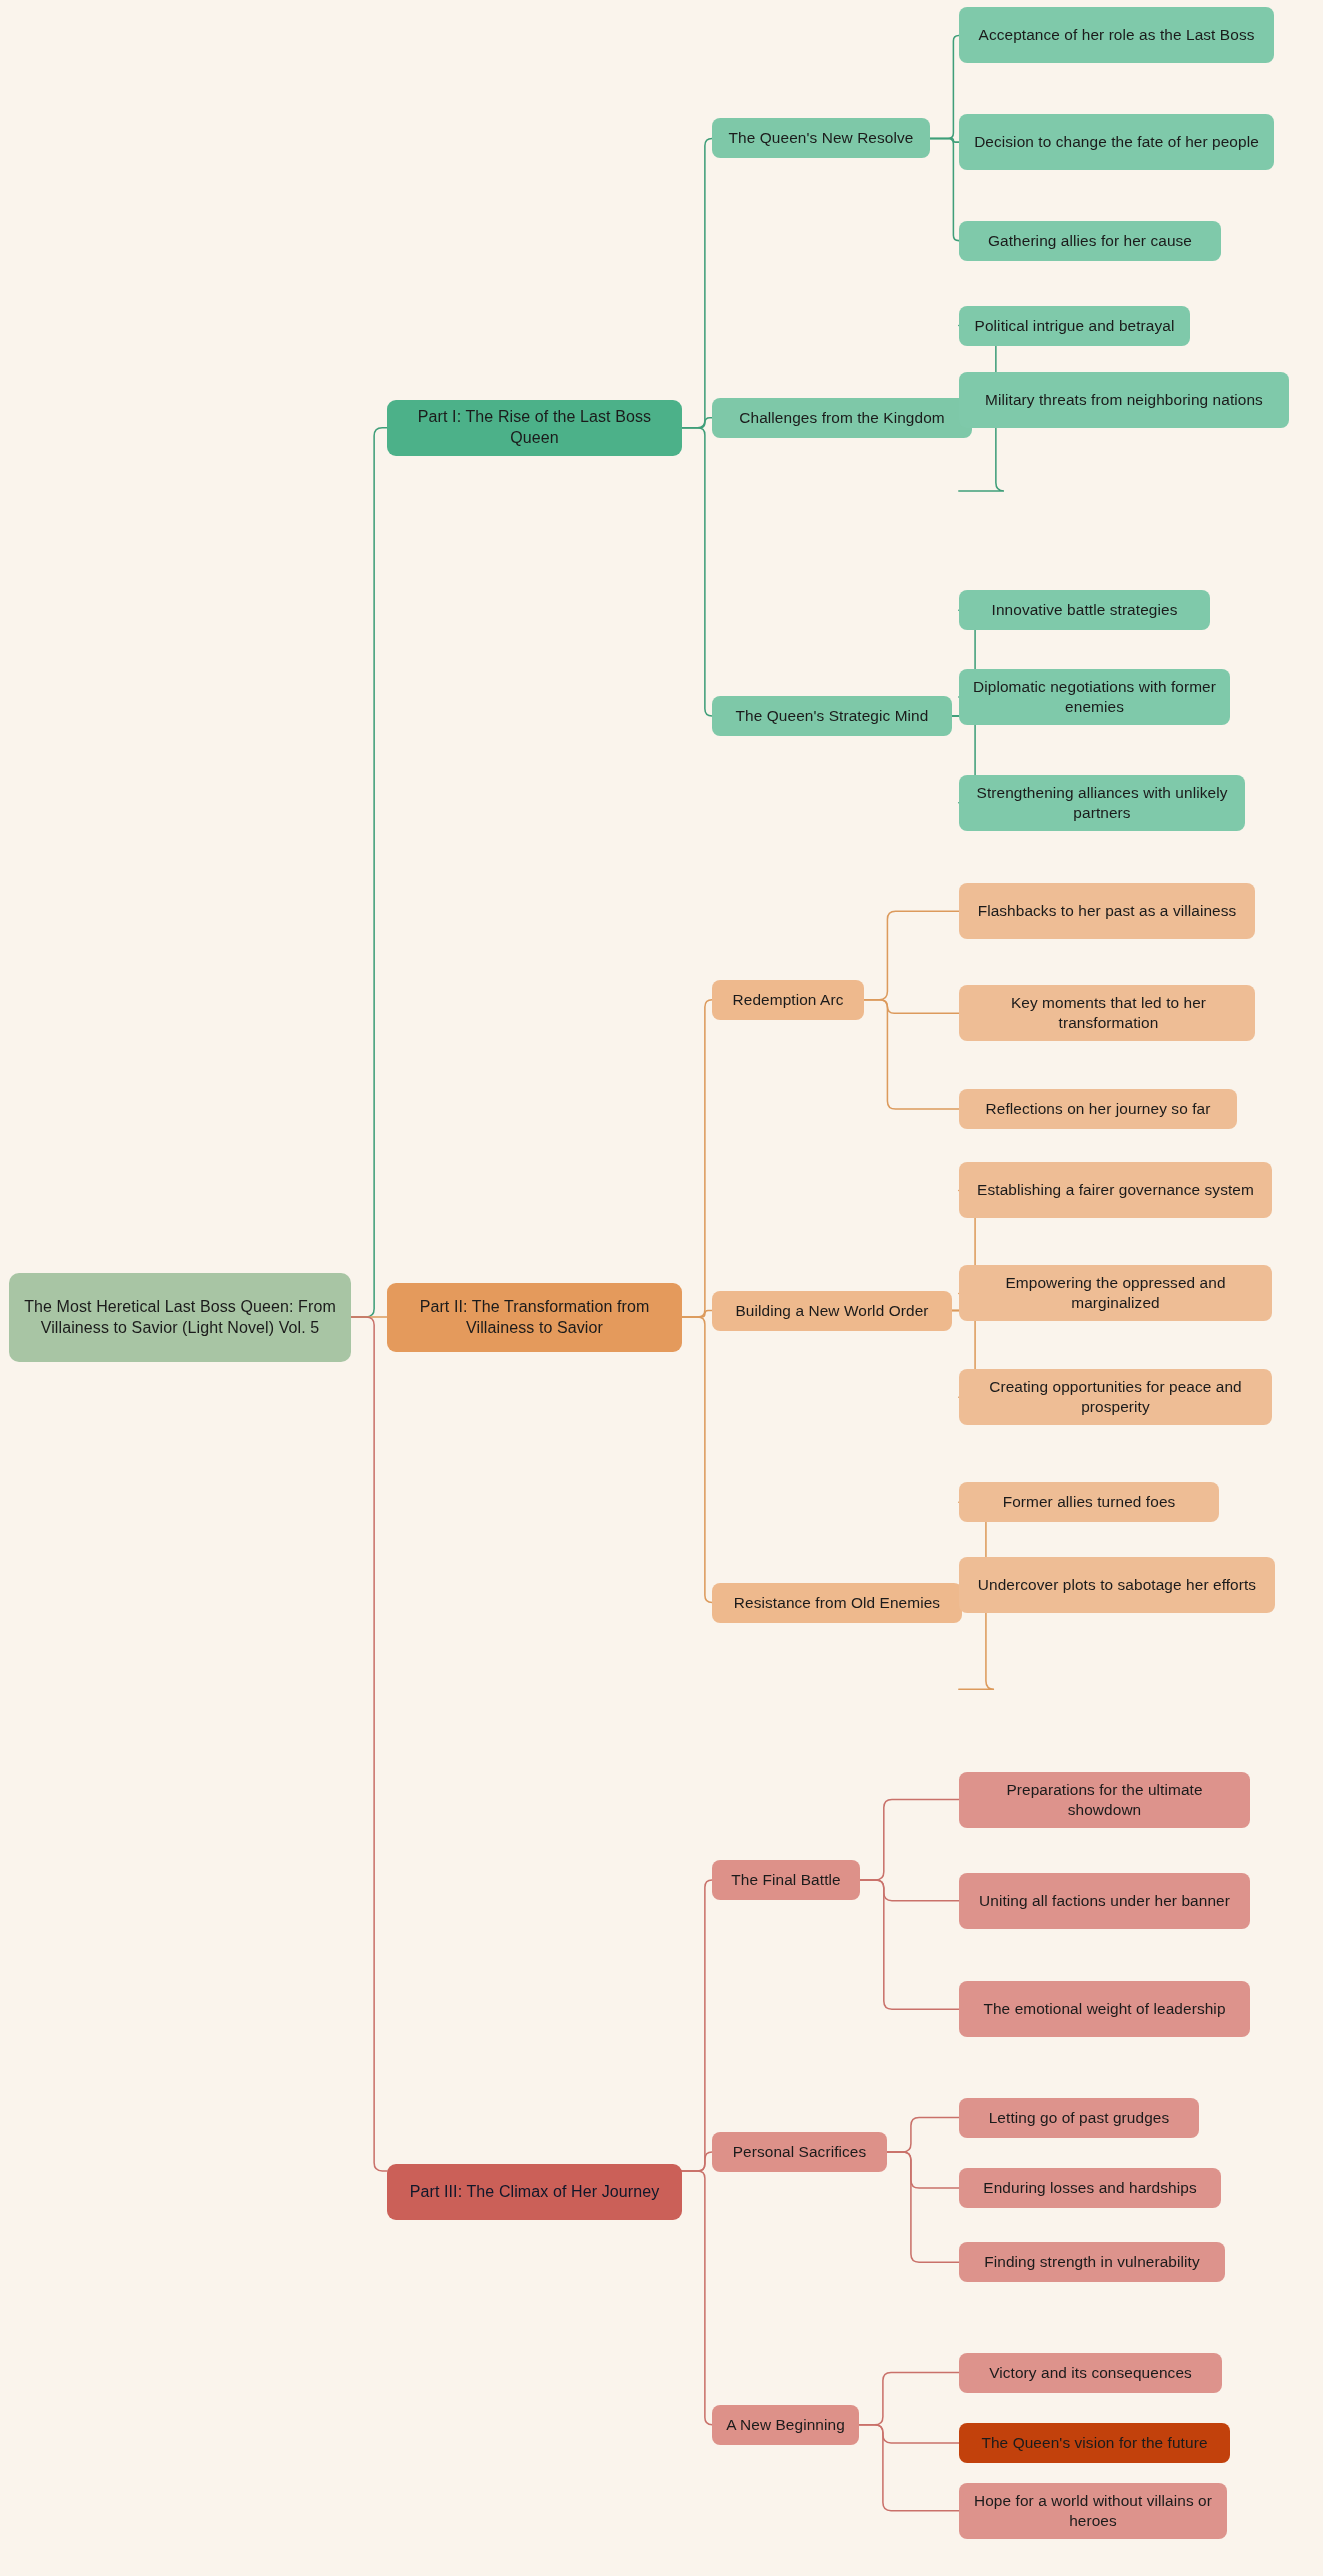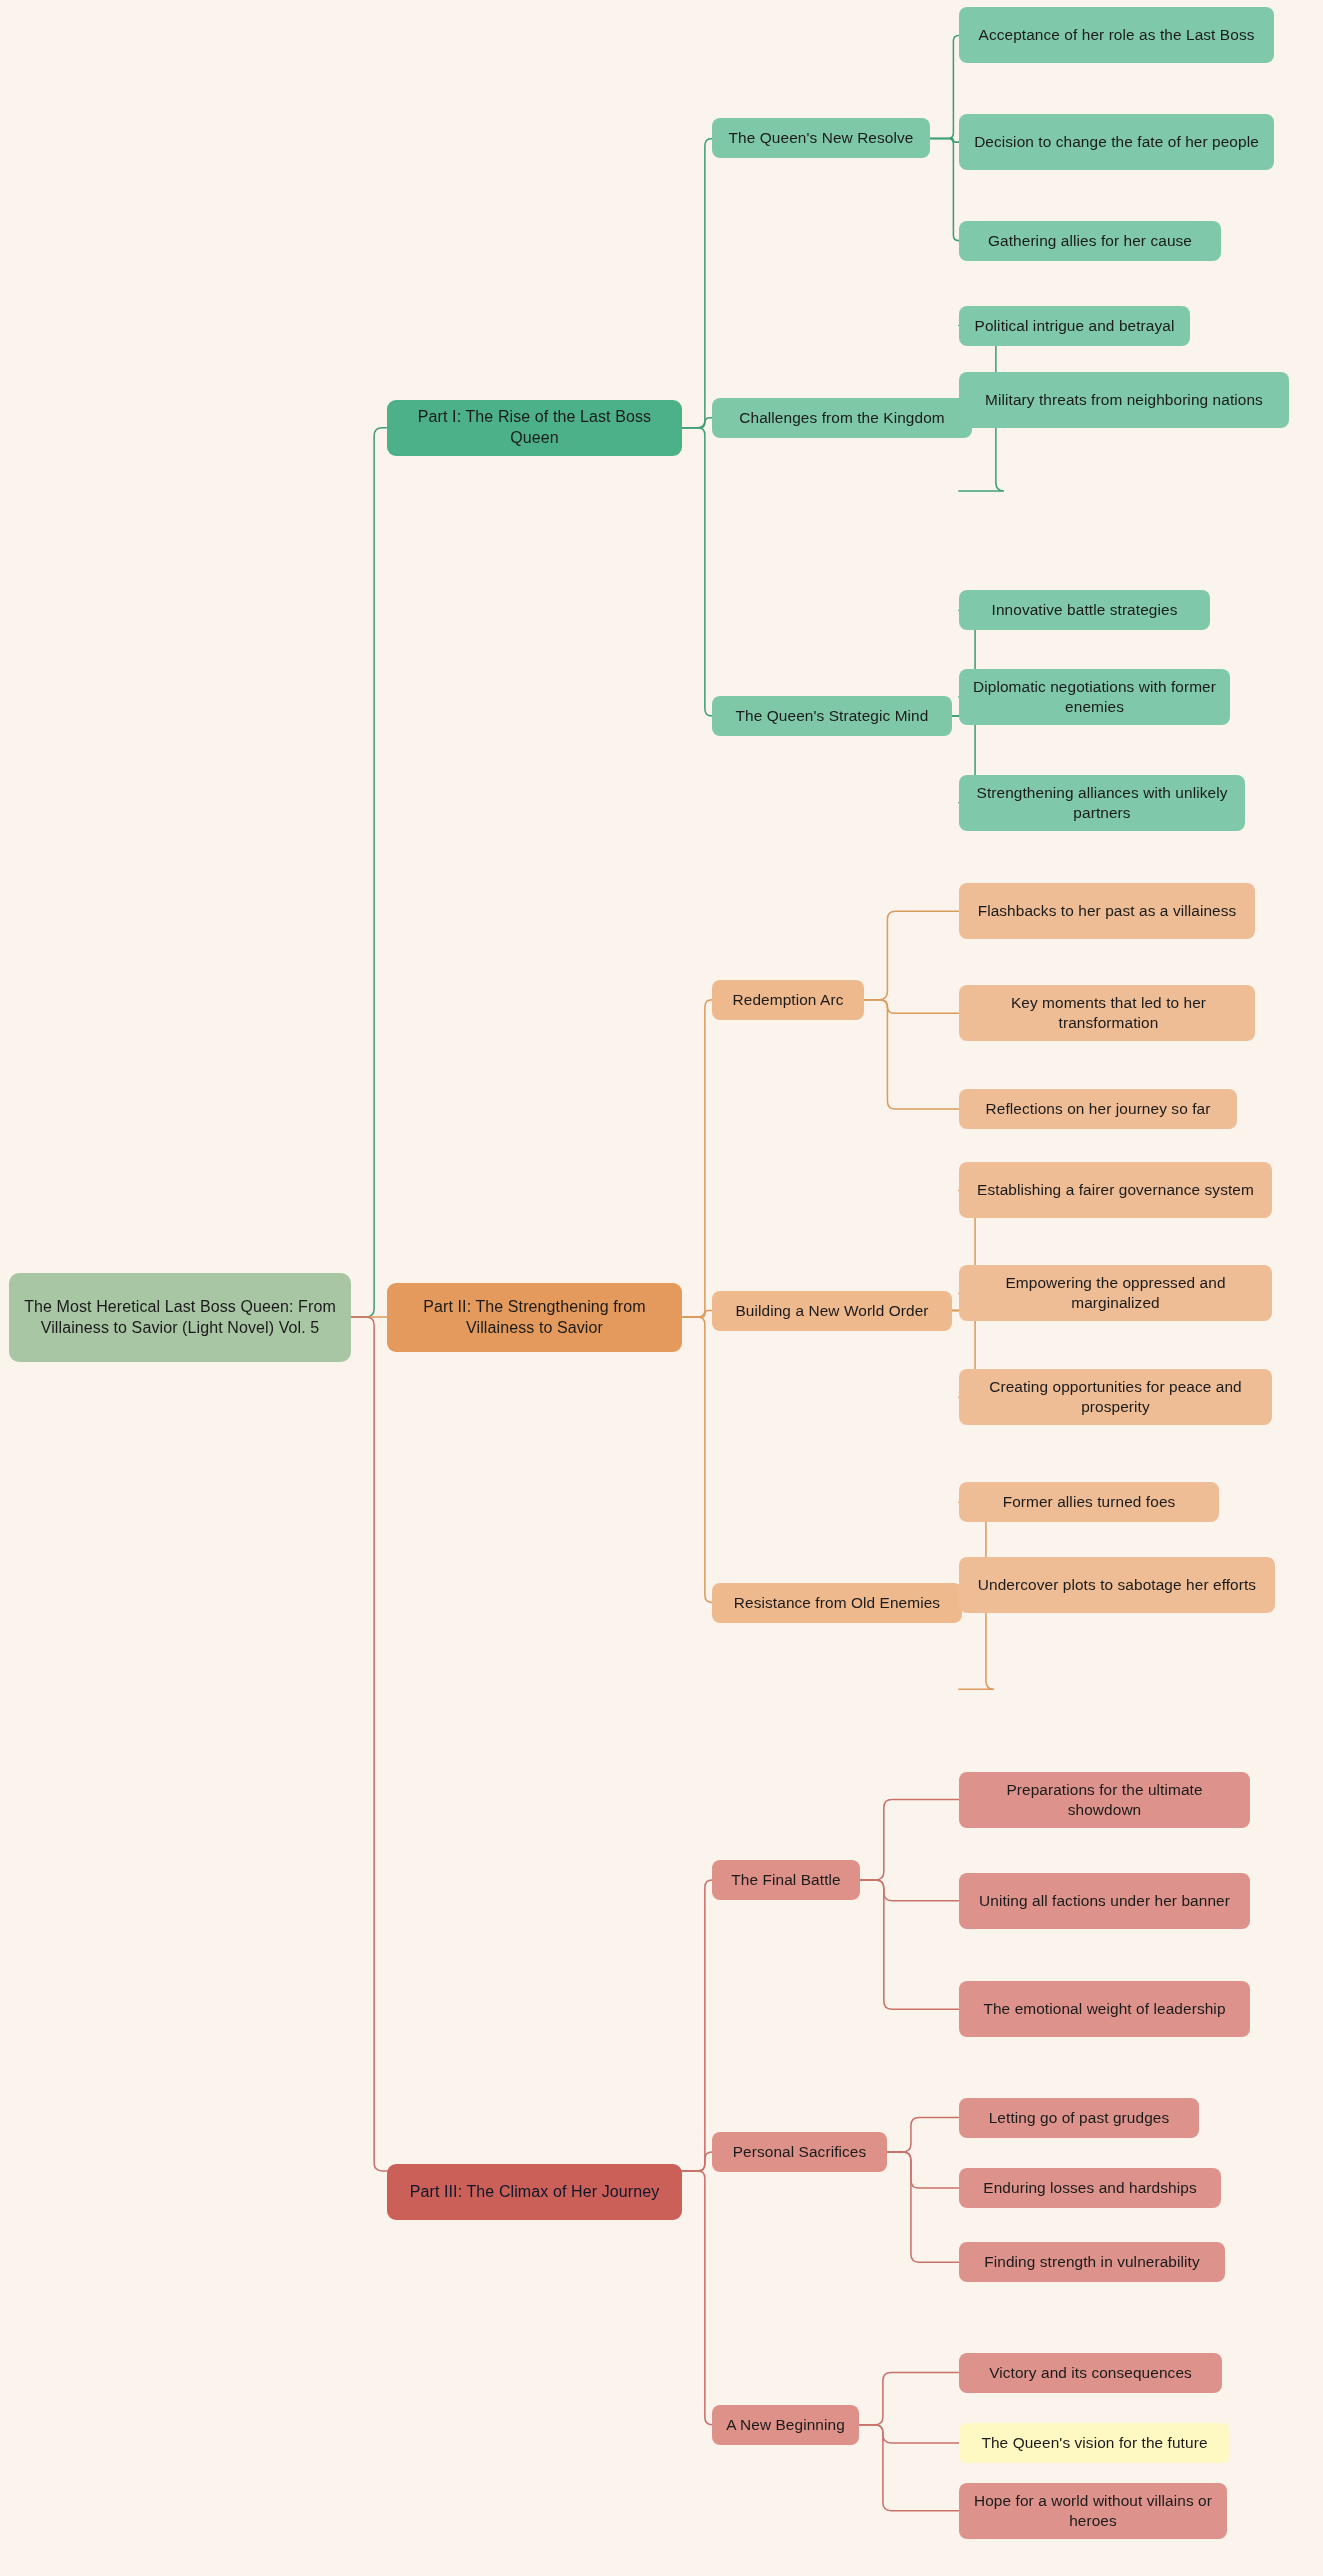--- a/index.html
+++ b/index.html
@@ -131,21 +131,21 @@
     <div class="node leaf" style="left: 959px; top: 590px; width: 251px; height: 40px; background: rgb(127, 201, 170);">
       <span>Innovative battle strategies</span>
     </div>
     <div class="node leaf" style="left: 959px; top: 669px; width: 271px; height: 56px; background: rgb(127, 201, 170);">
       <span>Diplomatic negotiations with former enemies</span>
     </div>
     <div class="node leaf" style="left: 959px; top: 775px; width: 286px; height: 56px; background: rgb(127, 201, 170);">
       <span>Strengthening alliances with unlikely partners</span>
     </div>
     <div class="node branch" style="left: 387px; top: 1283px; width: 295px; height: 69px; background: rgb(228, 154, 92);">
-      <span>Part II: The Strengthening from Villainess to Savior</span>
+      <span>Part II: The Transformation from Villainess to Savior</span>
     </div>
     <div class="node mid" style="left: 712px; top: 980px; width: 152px; height: 40px; background: rgb(238, 185, 141);">
       <span>Redemption Arc</span>
     </div>
     <div class="node leaf" style="left: 959px; top: 883px; width: 296px; height: 56px; background: rgb(238, 189, 149);">
       <span>Flashbacks to her past as a villainess</span>
     </div>
     <div class="node leaf" style="left: 959px; top: 985px; width: 296px; height: 56px; background: rgb(238, 189, 149); padding-left: 12px;">
       <span>Key moments that led to her transformation</span>
     </div>
@@ -199,20 +199,20 @@
     </div>
     <div class="node leaf" style="left: 959px; top: 2242px; width: 266px; height: 40px; background: rgb(221, 147, 140);">
       <span>Finding strength in vulnerability</span>
     </div>
     <div class="node mid" style="left: 712px; top: 2405px; width: 147px; height: 40px; background: rgb(221, 145, 137);">
       <span>A New Beginning</span>
     </div>
     <div class="node leaf" style="left: 959px; top: 2353px; width: 263px; height: 40px; background: rgb(221, 147, 140); text-align: right;">
       <span>Victory and its consequences</span>
     </div>
-    <div class="node leaf" style="left: 959px; top: 2423px; width: 271px; height: 40px; background: #fef9c3;">
+    <div class="node leaf" style="left: 959px; top: 2423px; width: 271px; height: 40px; background: #c2410c;">
       <span>The Queen's vision for the future</span>
     </div>
     <div class="node leaf" style="left: 959px; top: 2483px; width: 268px; height: 56px; background: rgb(221, 147, 140);">
       <span>Hope for a world without villains or heroes</span>
     </div>
   </div>
 
 
 </body></html>

